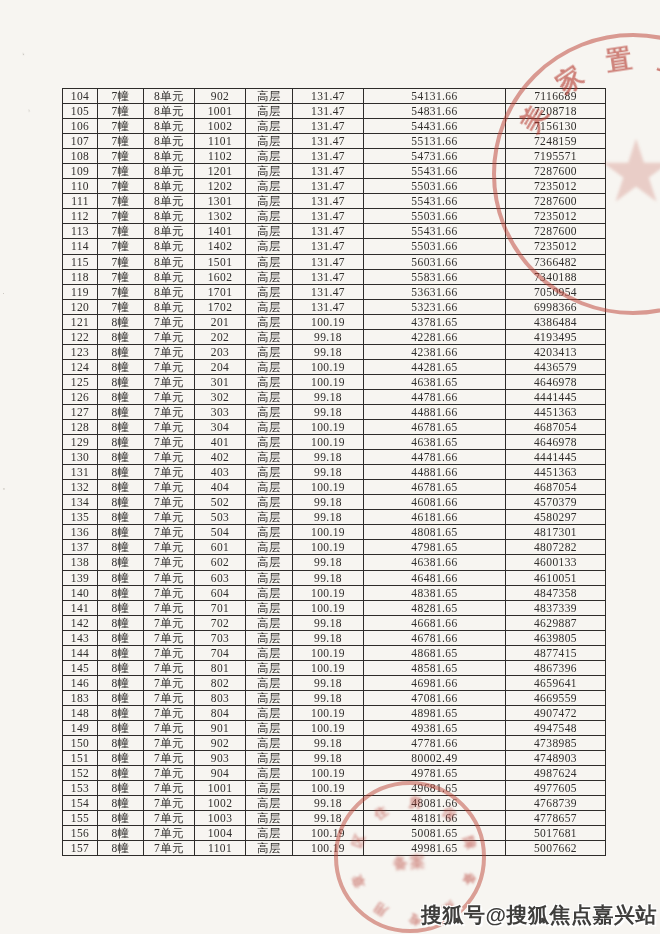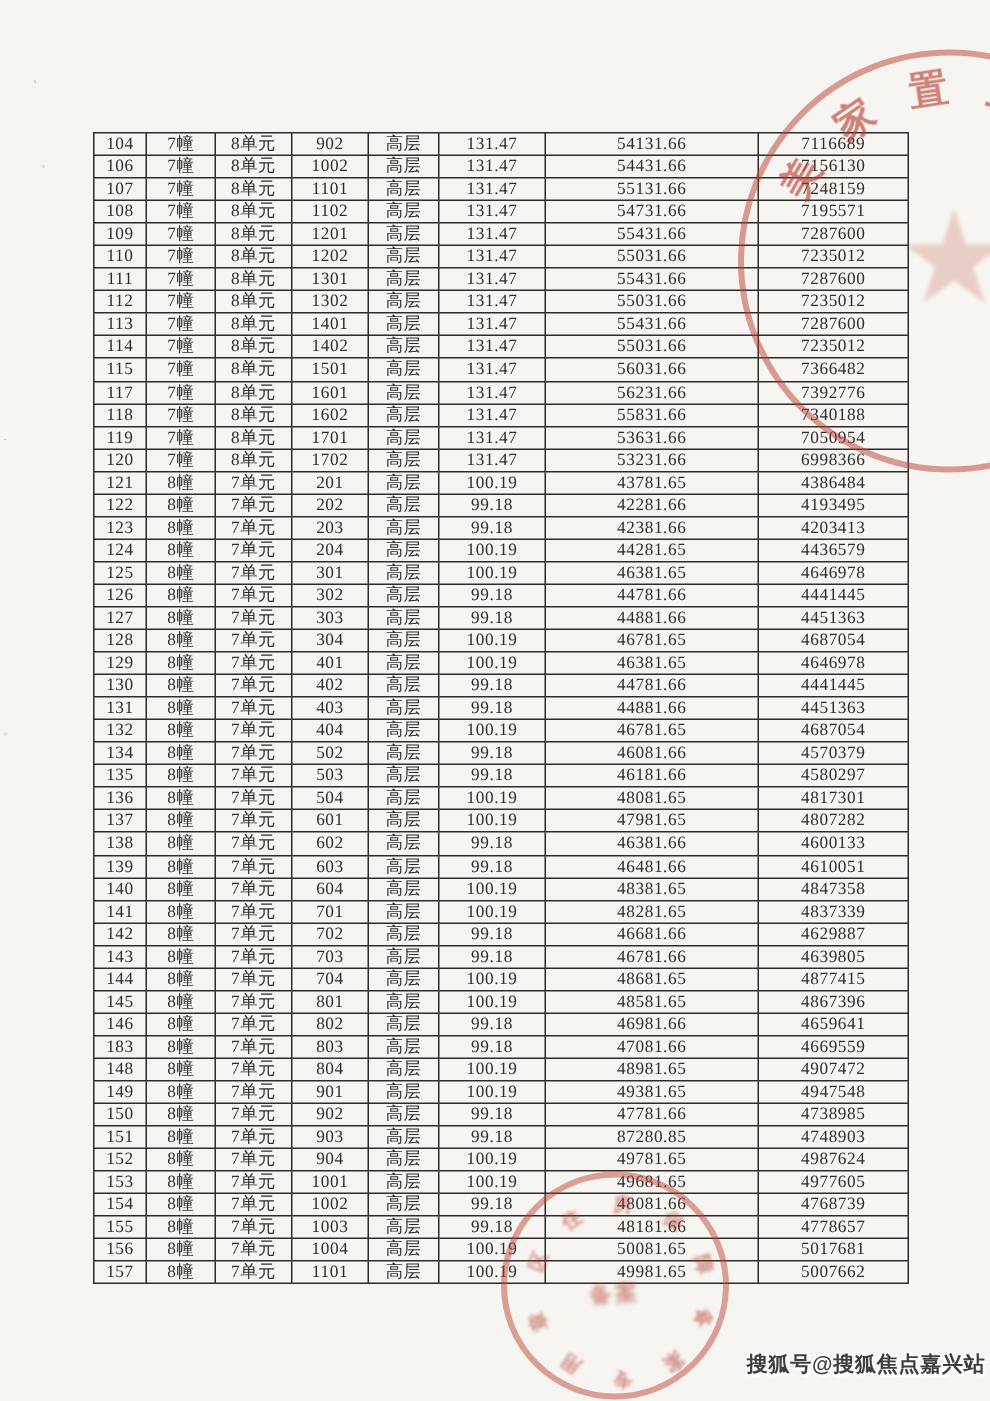--- a/index.html
+++ b/index.html
@@ -59,21 +59,21 @@
     transform:translate(-50%,-50%) rotate(-4deg);
     font-size:15px;font-weight:bold;
     letter-spacing:2px;
     color:rgba(178,52,42,.5);
     filter:blur(1.4px);white-space:nowrap;
   }
   
   #watermark{
     position:absolute;right:3px;top:901px;
     font-family:"Liberation Sans","DejaVu Sans",sans-serif;
-    font-size:14px;font-weight:bold;
+    font-size:21px;font-weight:bold;
     letter-spacing:.5px;
     color:#3f3e3c;
     text-shadow:
       -1px -1px 0 #ffffff, 1px -1px 0 #ffffff,
       -1px  1px 0 #ffffff, 1px  1px 0 #ffffff,
        2px  2px 1px rgba(255,255,255,.9);
     filter:blur(.3px);
     z-index:9;
   }
   
@@ -112,20 +112,30 @@
           <td>104</td>
           <td>7幢</td>
           <td>8单元</td>
           <td>902</td>
           <td>高层</td>
           <td>131.47</td>
           <td>54131.66</td>
           <td>7116689</td>
         </tr>
         <tr>
+          <td>105</td>
+          <td>7幢</td>
+          <td>8单元</td>
+          <td>1001</td>
+          <td>高层</td>
+          <td>131.47</td>
+          <td>54831.66</td>
+          <td>7208718</td>
+        </tr>
+        <tr>
           <td>106</td>
           <td>7幢</td>
           <td>8单元</td>
           <td>1002</td>
           <td>高层</td>
           <td>131.47</td>
           <td>54431.66</td>
           <td>7156130</td>
         </tr>
         <tr>
@@ -212,30 +222,20 @@
           <td>115</td>
           <td>7幢</td>
           <td>8单元</td>
           <td>1501</td>
           <td>高层</td>
           <td>131.47</td>
           <td>56031.66</td>
           <td>7366482</td>
         </tr>
         <tr>
-          <td>117</td>
-          <td>7幢</td>
-          <td>8单元</td>
-          <td>1601</td>
-          <td>高层</td>
-          <td>131.47</td>
-          <td>56231.66</td>
-          <td>7392776</td>
-        </tr>
-        <tr>
           <td>118</td>
           <td>7幢</td>
           <td>8单元</td>
           <td>1602</td>
           <td>高层</td>
           <td>131.47</td>
           <td>55831.66</td>
           <td>7340188</td>
         </tr>
         <tr>
@@ -548,21 +548,21 @@
           <td>47781.66</td>
           <td>4738985</td>
         </tr>
         <tr>
           <td>151</td>
           <td>8幢</td>
           <td>7单元</td>
           <td>903</td>
           <td>高层</td>
           <td>99.18</td>
-          <td>87280.85</td>
+          <td>80002.49</td>
           <td>4748903</td>
         </tr>
         <tr>
           <td>152</td>
           <td>8幢</td>
           <td>7单元</td>
           <td>904</td>
           <td>高层</td>
           <td>100.19</td>
           <td>49781.65</td>

